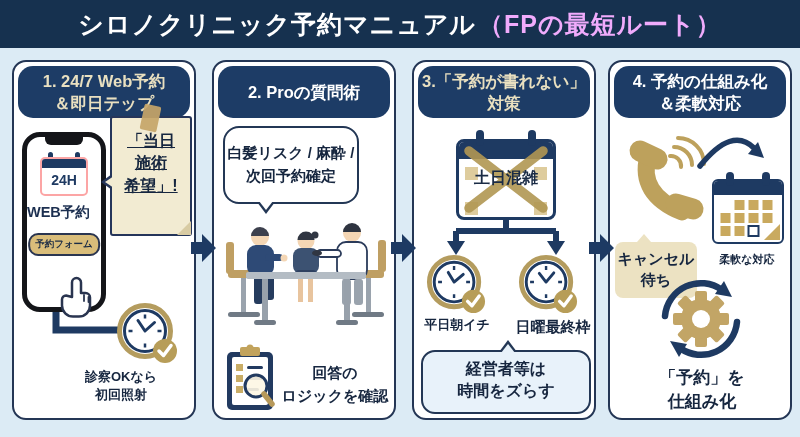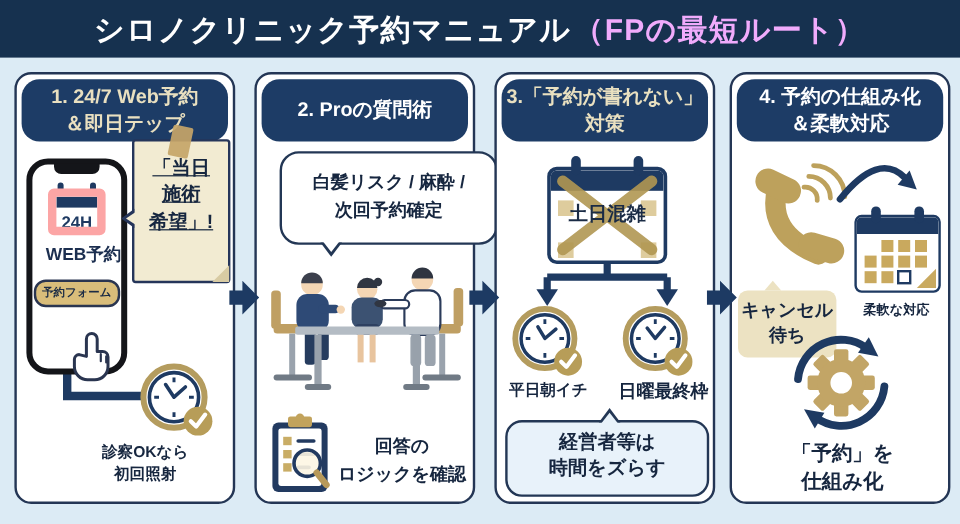--- a/index.html
+++ b/index.html
@@ -20,45 +20,45 @@
   .abs{position:absolute;}
   .txt-navy{color:#16263f;font-weight:800;text-align:center;line-height:1.4;}
 
   
   .phone{position:absolute;left:8px;top:70px;width:84px;height:180px;background:#fff;
     border:5px solid #141519;border-radius:18px;box-sizing:border-box;z-index:2;}
   .notch{position:absolute;top:-1px;left:50%;transform:translateX(-50%);width:38px;height:9px;
     background:#141519;border-radius:0 0 6px 6px;}
   .mini-cal{position:absolute;left:13px;top:15px;width:48px;height:44px;}
   .mini-hook{position:absolute;top:0;width:5px;height:11px;background:#1e3a62;border-radius:3px;}
-  .mini-body{position:absolute;top:5px;left:0;right:0;bottom:0;border:7px solid #fca5a5;
+  .mini-body{position:absolute;top:5px;left:0;right:0;bottom:0;border:2px solid #fca5a5;
     border-radius:5px;background:#fff;overflow:hidden;}
   .mini-band{height:9px;background:#1e3a62;}
   .mini-label{display:block;text-align:center;font-size:14px;font-weight:800;color:#1e3a62;margin-top:4px;}
-  .phone-app{position:absolute;left:0;top:66px;width:100%;text-align:right;
+  .phone-app{position:absolute;left:0;top:66px;width:100%;text-align:left;
     font-size:14.5px;font-weight:800;color:#1c2f50;}
   .phone-btn{position:absolute;left:50%;transform:translateX(-50%);top:96px;background:#d9bd7a;
     border:2px solid #2a3550;border-radius:10px;font-size:9.5px;font-weight:800;color:#1a2b45;
     padding:3px 5px;white-space:nowrap;}
   .hand{left:42px;top:212px;width:44px;height:48px;z-index:5;}
   .note{position:absolute;left:96px;top:54px;width:82px;height:120px;background:#f2ebd2;
     border:2px solid #25355a;border-radius:3px;box-sizing:border-box;z-index:3;}
   .tape{position:absolute;top:-13px;left:30px;width:17px;height:26px;background:#c6a568;
     transform:rotate(12deg);border-radius:2px;opacity:.92;}
   .note-text{padding-top:12px;font-size:16px;text-decoration:underline;}
   .tail-left-o{position:absolute;left:-11px;top:56px;width:0;height:0;
     border-top:8px solid transparent;border-bottom:8px solid transparent;border-right:11px solid #25355a;}
   .tail-left-i{position:absolute;left:-7px;top:58px;width:0;height:0;
     border-top:6px solid transparent;border-bottom:6px solid transparent;border-right:9px solid #f2ebd2;}
   .fold{position:absolute;right:-1px;bottom:-1px;width:0;height:0;
     border-left:14px solid transparent;border-bottom:14px solid #d8cba3;}
 
   
-  .bubble{position:absolute;left:9px;top:64px;width:182px;height:78px;background:#fff;
-    border:2.5px solid #233755;border-radius:16px;box-sizing:border-box;margin-left:10px;}
+  .bubble{position:absolute;left:9px;top:64px;width:136px;height:78px;background:#fff;
+    border:2.5px solid #233755;border-radius:16px;box-sizing:border-box;}
   .bubble-text{padding-top:13px;font-size:15px;line-height:1.55;}
   .tail-down-o{position:absolute;bottom:-12px;left:32px;width:0;height:0;
     border-left:9px solid transparent;border-right:9px solid transparent;border-top:12px solid #233755;}
   .tail-down-i{position:absolute;bottom:-8px;left:34px;width:0;height:0;
     border-left:7px solid transparent;border-right:7px solid transparent;border-top:9px solid #ffffff;}
 
   
   .cal3{position:absolute;left:42px;top:68px;width:100px;height:90px;}
   .hook{position:absolute;top:0;width:8px;height:16px;background:#1e3a62;border-radius:4px;z-index:2;}
   .cal3-body{position:absolute;top:9px;left:0;right:0;bottom:0;background:#fff;

